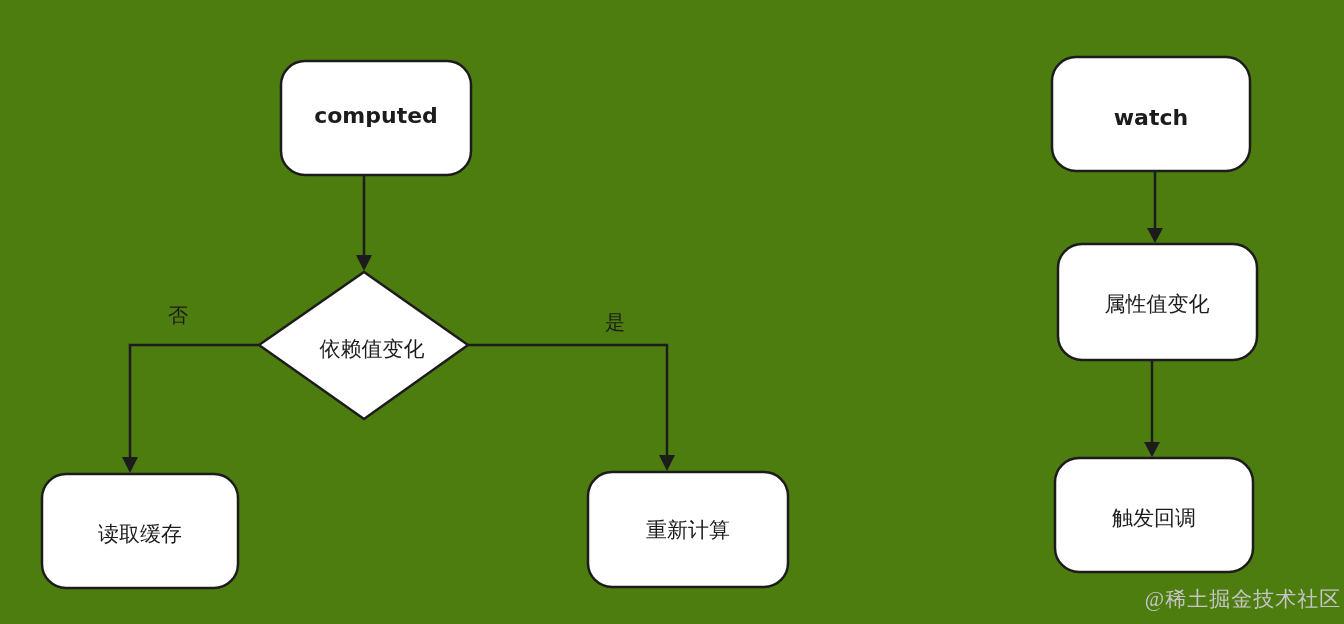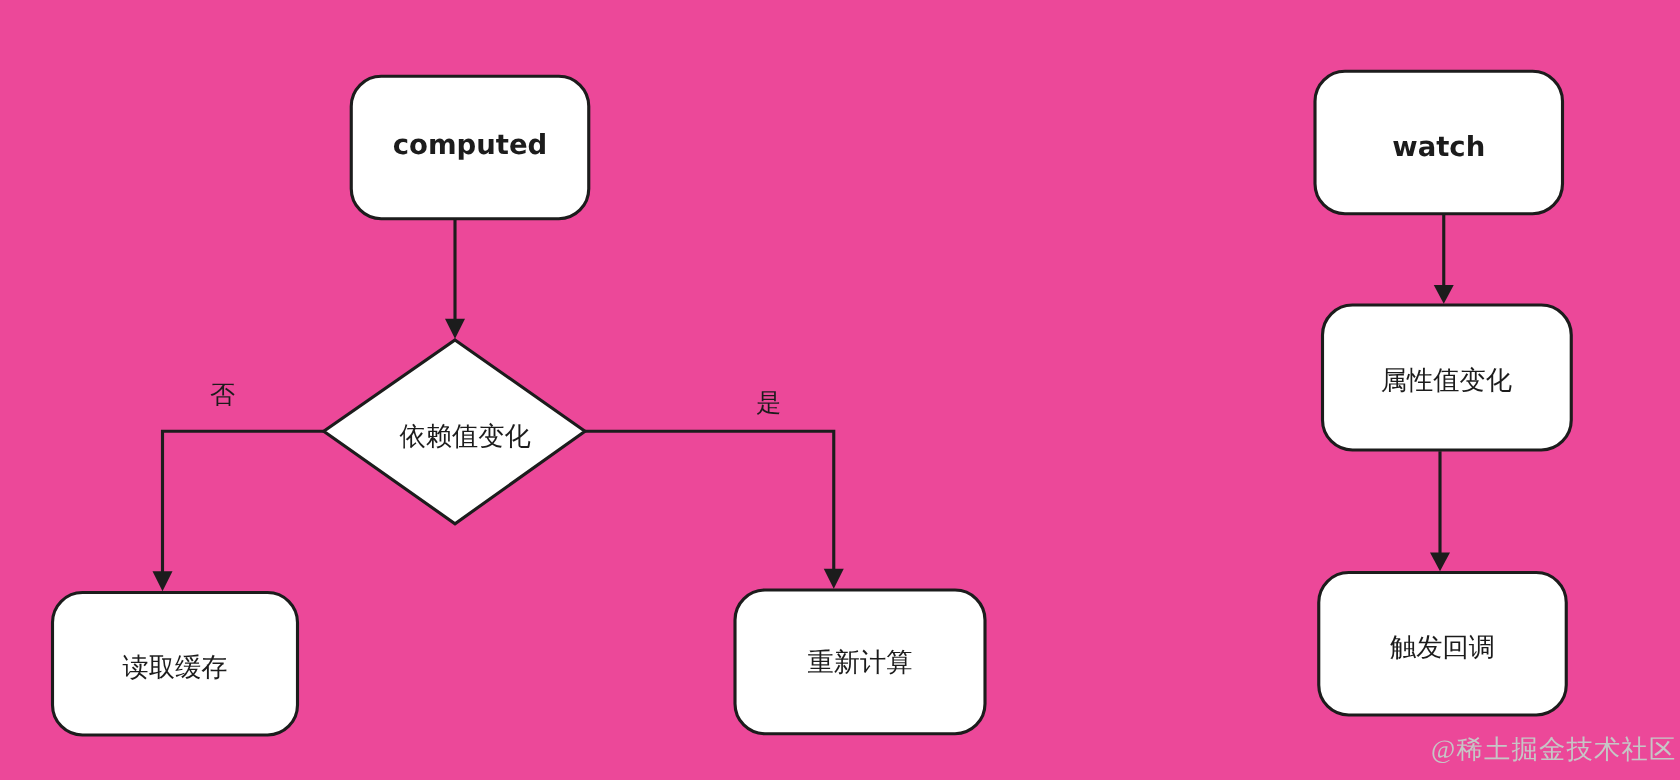--- a/index.html
+++ b/index.html
@@ -4,21 +4,21 @@
 <style>
   html, body {
     margin: 0;
     padding: 0;
     background: #ffffff;
   }
   .stage {
     position: relative;
     width: 1344px;
     height: 624px;
-    background: #ec4899;
+    background: #4d7c0f;
     overflow: hidden;
   }
   svg text {
     font-family: "Liberation Serif", "DejaVu Serif", serif;
     fill: #1c1c1c;
     font-size: 21px;
   }
   text.en-label {
     font-family: "DejaVu Sans", "Liberation Sans", sans-serif;
     font-weight: bold;

